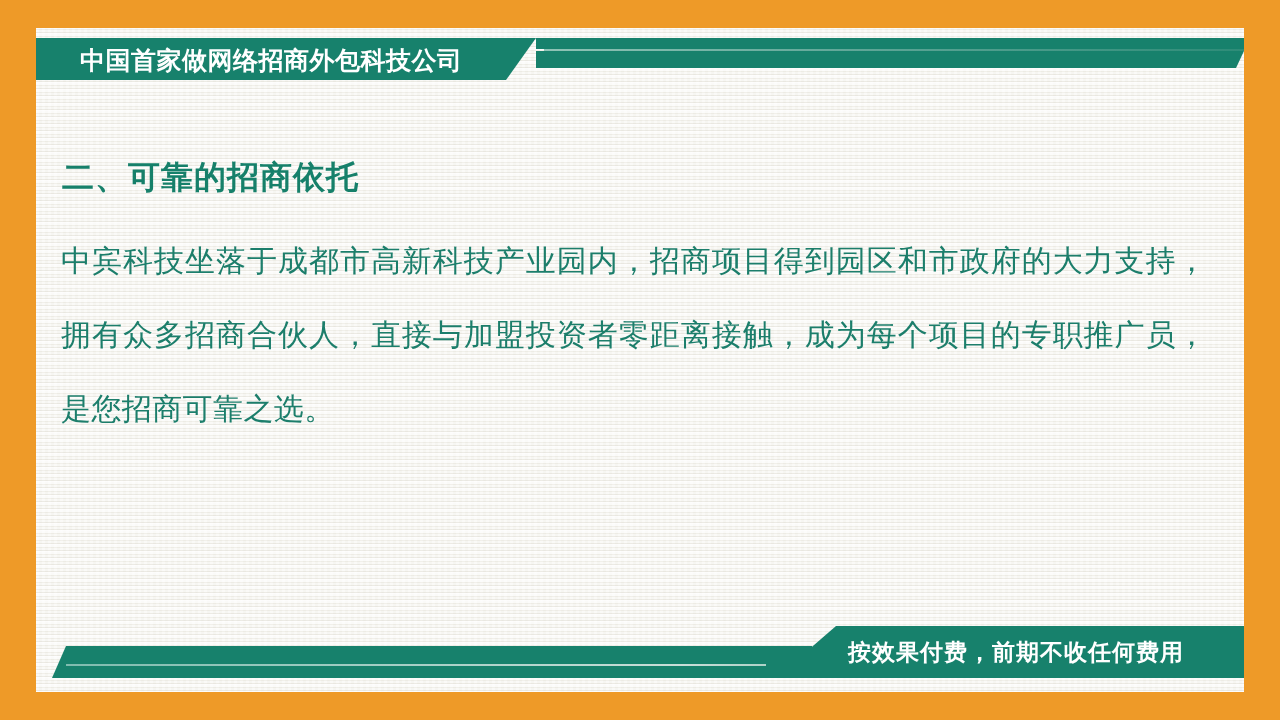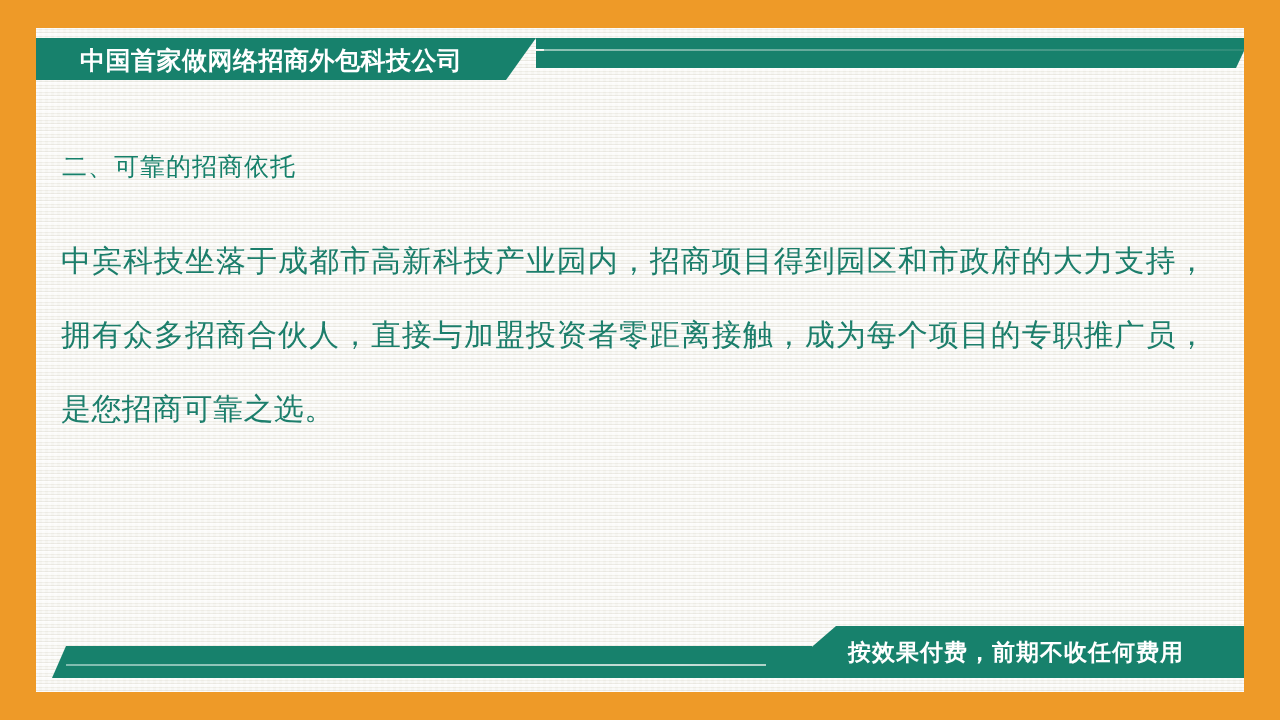--- a/index.html
+++ b/index.html
@@ -100,23 +100,23 @@
     letter-spacing: 0.5px;
     line-height: 28px;
     white-space: nowrap;
     font-family: "Liberation Sans", "DejaVu Sans", sans-serif;
   }
 
   
   .section-heading {
     position: absolute;
     left: 26px;
-    top: 122px;
-    font-size: 25px;
-    font-weight: normal;
+    top: 128px;
+    font-size: 32px;
+    font-weight: bold;
     color: #16806A;
     letter-spacing: 1px;
     white-space: nowrap;
     font-family: "Liberation Sans", "DejaVu Sans", sans-serif;
   }
 
   .body-paragraph {
     position: absolute;
     left: 25px;
     top: 196px;

